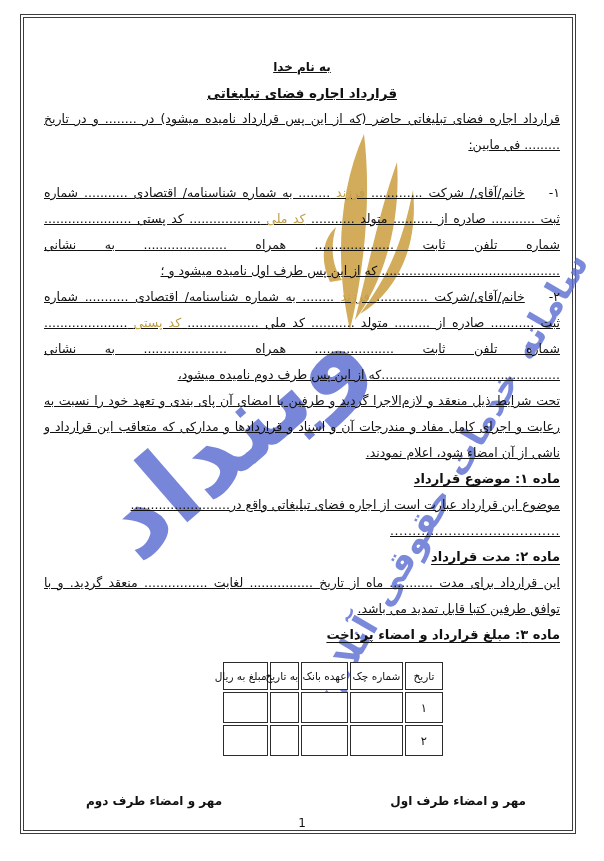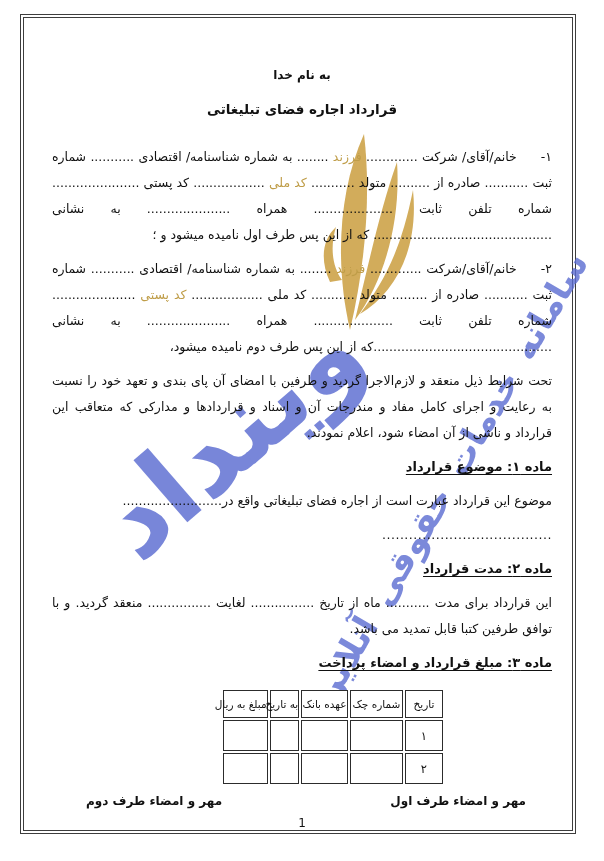--- a/index.html
+++ b/index.html
@@ -12,21 +12,21 @@
   .wm-feather{left:300px;top:130px;opacity:.93;}
   .wm-brand{left:-10px;top:382px;width:480px;text-align:center;direction:rtl;
             font-size:108px;font-weight:bold;line-height:1;color:#5b6cd1;opacity:.82;
             transform:rotate(-41deg);}
   .wm-tagline{left:190px;top:462px;width:520px;text-align:center;direction:rtl;
             font-size:35px;font-weight:bold;line-height:1;color:#5b6cd1;opacity:.8;
             word-spacing:7px;transform:rotate(-60deg);}
   
   .content{position:absolute;left:44px;top:54px;width:516px;z-index:2;direction:rtl;
            font-size:12.5px;line-height:26px;}
-  .content p{margin:8px;text-align:justify;}
+  .content p{margin:0;text-align:justify;text-decoration:underline;}
   .center{text-align:center !important;}
   .b{font-weight:bold;}
   .bismillah{font-size:12px;}
   .doc-title{font-size:13.5px;}
   .mt{margin-top:22px !important;}
   .num{display:inline-block;margin-left:24px;}
   .gold{color:#bf9d48;}
   .article-h{font-weight:bold;font-size:13px;text-decoration:underline;text-underline-offset:3px;
              text-align:left;}
   .dotline{text-align:right !important;letter-spacing:.5px;}
@@ -57,20 +57,21 @@
       <path d="M60,184 C85,150 101,120 113,60 C119,120 95,163 60,184 Z"></path>
       <path d="M30,152 C20,130 22,110 36,97 C30,117 32,136 42,150 Z"></path>
     </g>
   </svg>
   <div class="wm wm-brand">وینداد</div>
   <div class="wm wm-tagline">سامانه خدمات حقوقی آنلاین</div>
 
   <div class="content">
     <p class="center b bismillah">به نام خدا</p>
     <p class="center b doc-title">قرارداد اجاره فضای تبلیغاتی</p>
+    <p>قرارداد اجاره فضای تبلیغاتی حاضر (که از این پس قرارداد نامیده میشود) در ........ و در تاریخ ......... فی مابین:</p>
 
     <p class="mt"><span class="num">۱-</span><span>خانم/آقای/ شرکت .............</span>
       <span class="gold">فرزند</span>
       <span>........ به شماره شناسنامه/ اقتصادی ........... شماره ثبت ........... صادره از .......... متولد ...........</span>
       <span class="gold">کد ملی</span>
       <span>.................. کد پستی ...................... شماره تلفن ثابت .................... همراه ..................... به نشانی ............................................. که از این پس طرف اول نامیده میشود و ؛</span></p>
 
     <p><span class="num">۲-</span><span>خانم/آقای/شرکت .............</span>
       <span class="gold">فرزند</span>
       <span>........ به شماره شناسنامه/ اقتصادی ........... شماره ثبت ........... صادره از ......... متولد ........... کد ملی ..................</span>

